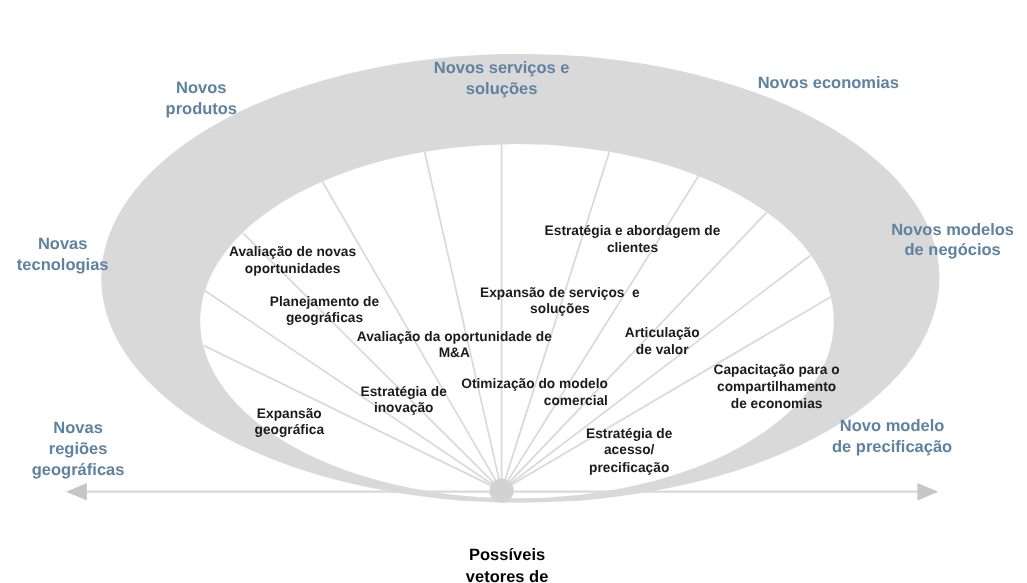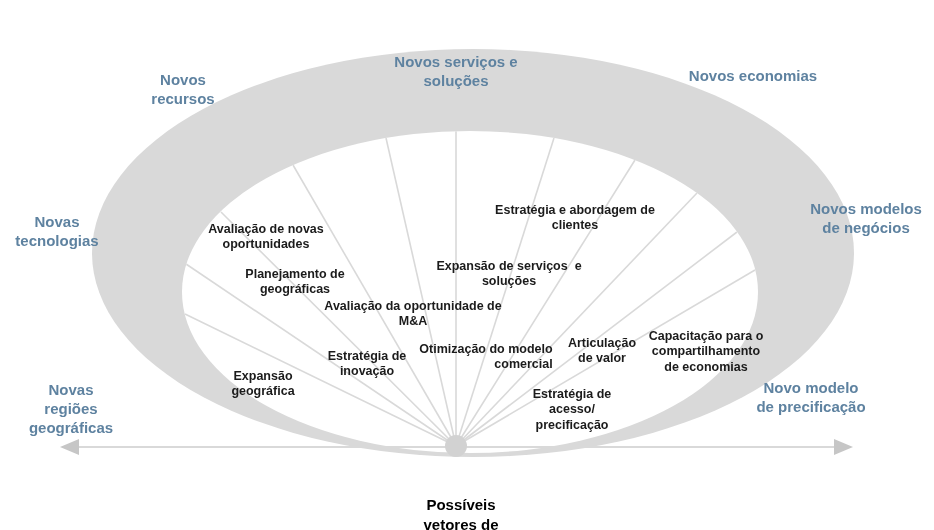--- a/index.html
+++ b/index.html
@@ -50,21 +50,21 @@
       <polygon points="60,447 79,439 79,455" style="fill:var(--arrow,#c6c6c6)"></polygon>
       <polygon points="853,447 834,439 834,455" style="fill:var(--arrow,#c6c6c6)"></polygon>
     </g>
 
     <circle cx="456" cy="446" r="11" style="fill:var(--hub,#d2d2d2)"></circle>
   </svg>
 
   <div class="lbl outer" style="left:456px; top:24px;margin-top:48px;">Novos serviços e
 soluções</div>
   <div class="lbl outer" style="left:183px; top:90px;">Novos
-recursos</div>
+produtos</div>
   <div class="lbl outer" style="left:753px; top:76px;">Novos economias</div>
   <div class="lbl outer" style="left:57px;  top:232px;">Novas
 tecnologias</div>
   <div class="lbl outer" style="left:866px; top:219px;">Novos modelos
 de negócios</div>
   <div class="lbl outer" style="left:71px;  top:409px;">Novas
 regiões
 geográficas</div>
   <div class="lbl outer" style="left:811px; top:398px;">Novo modelo
 de precificação</div>
@@ -72,21 +72,21 @@
   <div class="lbl inner" style="left:575px; top:218px;">Estratégia e abordagem de
 clientes</div>
   <div class="lbl inner" style="left:266px; top:237px;">Avaliação de novas
 oportunidades</div>
   <div class="lbl inner" style="left:295px; top:282px;">Planejamento de
 geográficas</div>
   <div class="lbl inner" style="left:509px; top:274px;">Expansão de serviços  e
 soluções</div>
   <div class="lbl inner" style="left:413px; top:314px;">Avaliação da oportunidade de
 M&amp;A</div>
-  <div class="lbl inner" style="left:602px; top:311px;margin-top:40px;">Articulação
+  <div class="lbl inner" style="left:602px; top:311px;">Articulação
 de valor</div>
   <div class="lbl inner" style="left:486px; top:357px;text-align:right;">Otimização do modelo
 comercial</div>
   <div class="lbl inner" style="left:706px; top:352px;">Capacitação para o
 compartilhamento
 de economias</div>
   <div class="lbl inner" style="left:367px; top:364px;">Estratégia de
 inovação</div>
   <div class="lbl inner" style="left:263px; top:384px;">Expansão
 geográfica</div>

